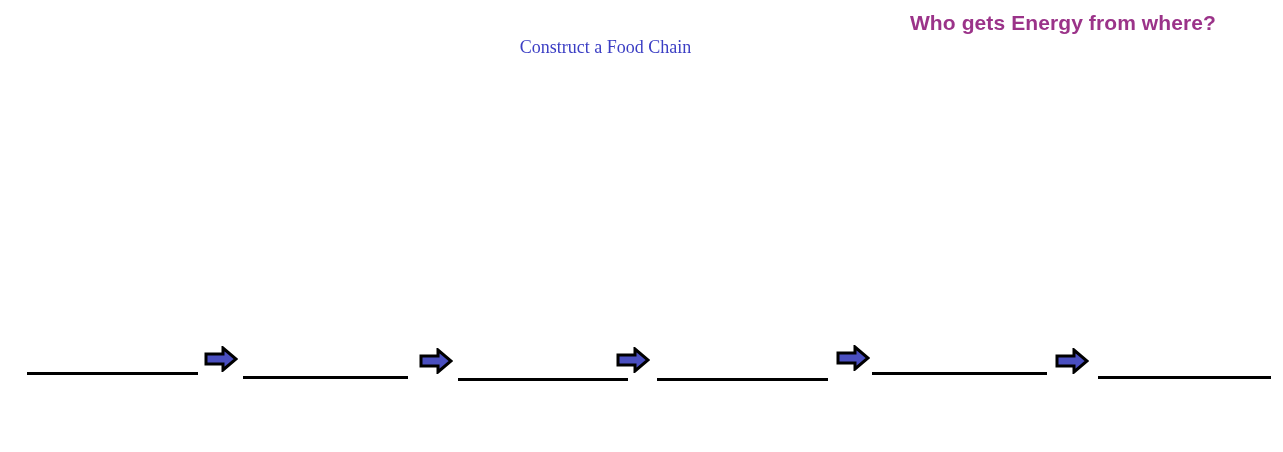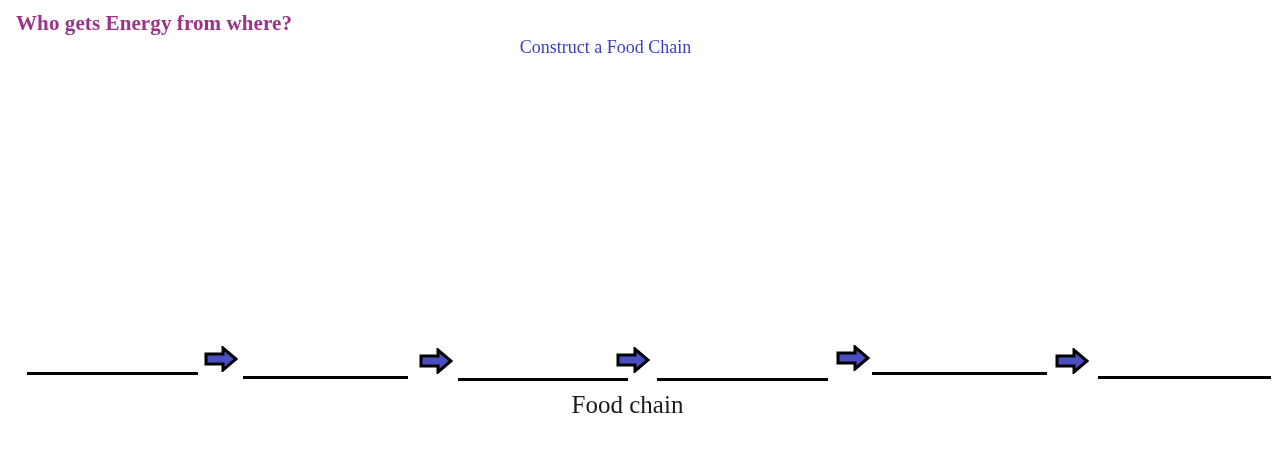--- a/index.html
+++ b/index.html
@@ -19,25 +19,25 @@
   
   #header-block {
     position: absolute;
     left: 0;
     top: 0;
     width: 1283px;
     text-align: center;
   }
   #main-title {
     position: absolute;
-    left: 16px;
+    left: 0;
     top: 11px;
     width: 1216px;
-    text-align: left;
-    font-family: Liberation Serif, serif;
+    text-align: right;
+    font-family: Liberation Sans, sans-serif;
     font-size: 21px;
     font-weight: bold;
     color: #9b3389;
     letter-spacing: 0.1px;
     white-space: nowrap;
   }
   #sub-title {
     position: absolute;
     left: 0;
     top: 37px;
@@ -137,15 +137,14 @@
           <path d="M2 8 H19 V2 L32 13 L19 24 V18 H2 Z" fill="#4a4fc0" stroke="#000000" stroke-width="3" stroke-linejoin="miter"></path>
         </svg>
       </div>
       <div class="chain-arrow" style="left: 1055px; top: 18px;">
         <svg viewBox="0 0 34 26" xmlns="http://www.w3.org/2000/svg">
           <path d="M2 8 H19 V2 L32 13 L19 24 V18 H2 Z" fill="#4a4fc0" stroke="#000000" stroke-width="3" stroke-linejoin="miter"></path>
         </svg>
       </div>
     </div>
 
-  <div id="chain-caption">Food chain</div>
 
 </div>
 
 </body></html>

